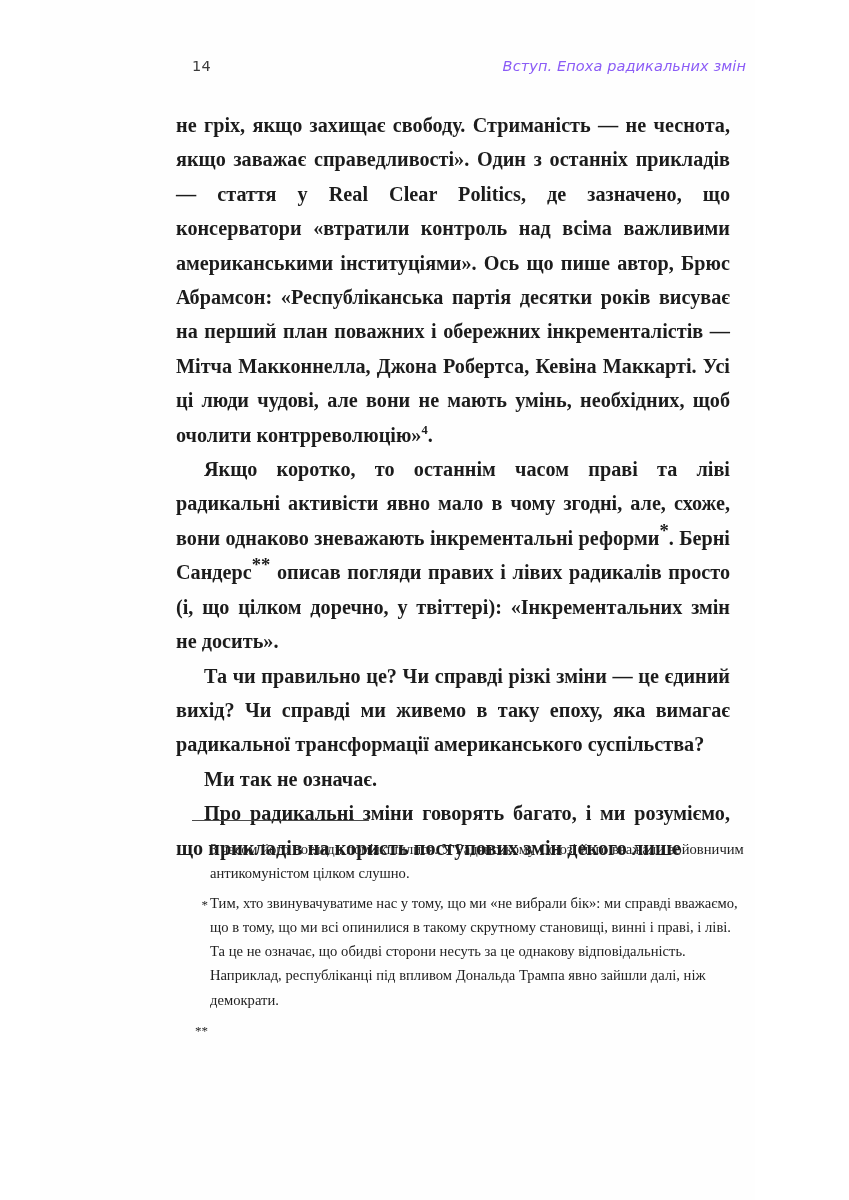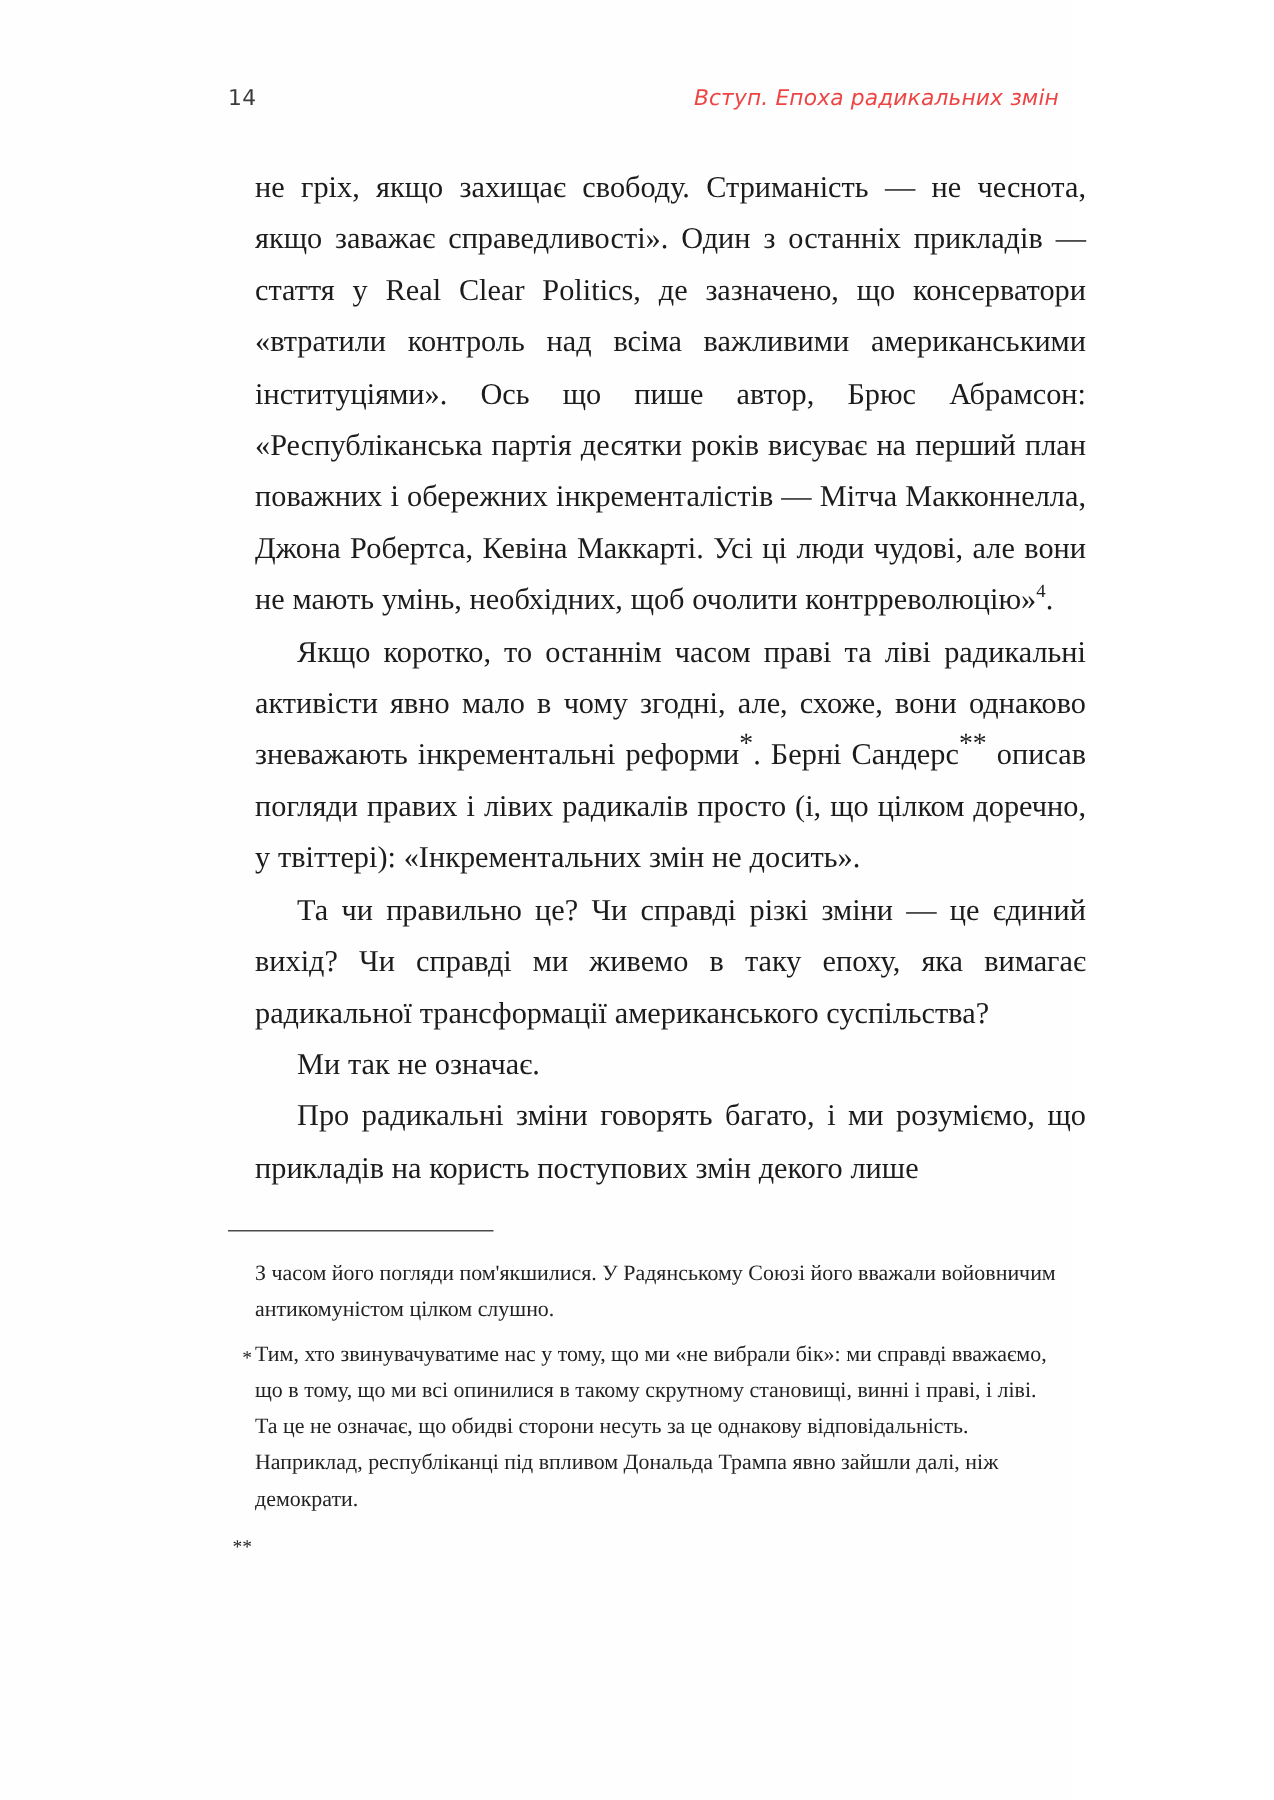--- a/index.html
+++ b/index.html
@@ -15,20 +15,21 @@
     color: #1c1c1c;
     overflow: hidden;
   }
 
   .page {
     position: relative;
     width: 715px;
     height: 1200px;
     background: #fefefe;
     box-sizing: border-box;
+    margin-left: 40px;
   }
 
   
   .page-header {
     position: absolute;
     top: 58px;
     left: 152px;
     width: 554px;
     display: flex;
     align-items: baseline;
@@ -38,30 +39,31 @@
 
   .folio {
     font-size: 14.5px;
     color: #3b3b3b;
     letter-spacing: 0.2px;
   }
 
   .running-head {
     font-size: 14.5px;
     font-style: italic;
-    color: #ef4444;
+    color: #8b5cf6;
     letter-spacing: 0.1px;
   }
 
   
   .body-block {
     position: absolute;
     top: 108px;
-    left: 170px;
+    left: 136px;
     width: 554px;
+    font-weight: bold;
   }
 
   .body-par {
     margin: 0;
     font-size: 20.2px;
     line-height: 34.4px;
     text-align: justify;
     text-justify: inter-word;
     letter-spacing: 0.01px;
     word-spacing: 0.1px;

